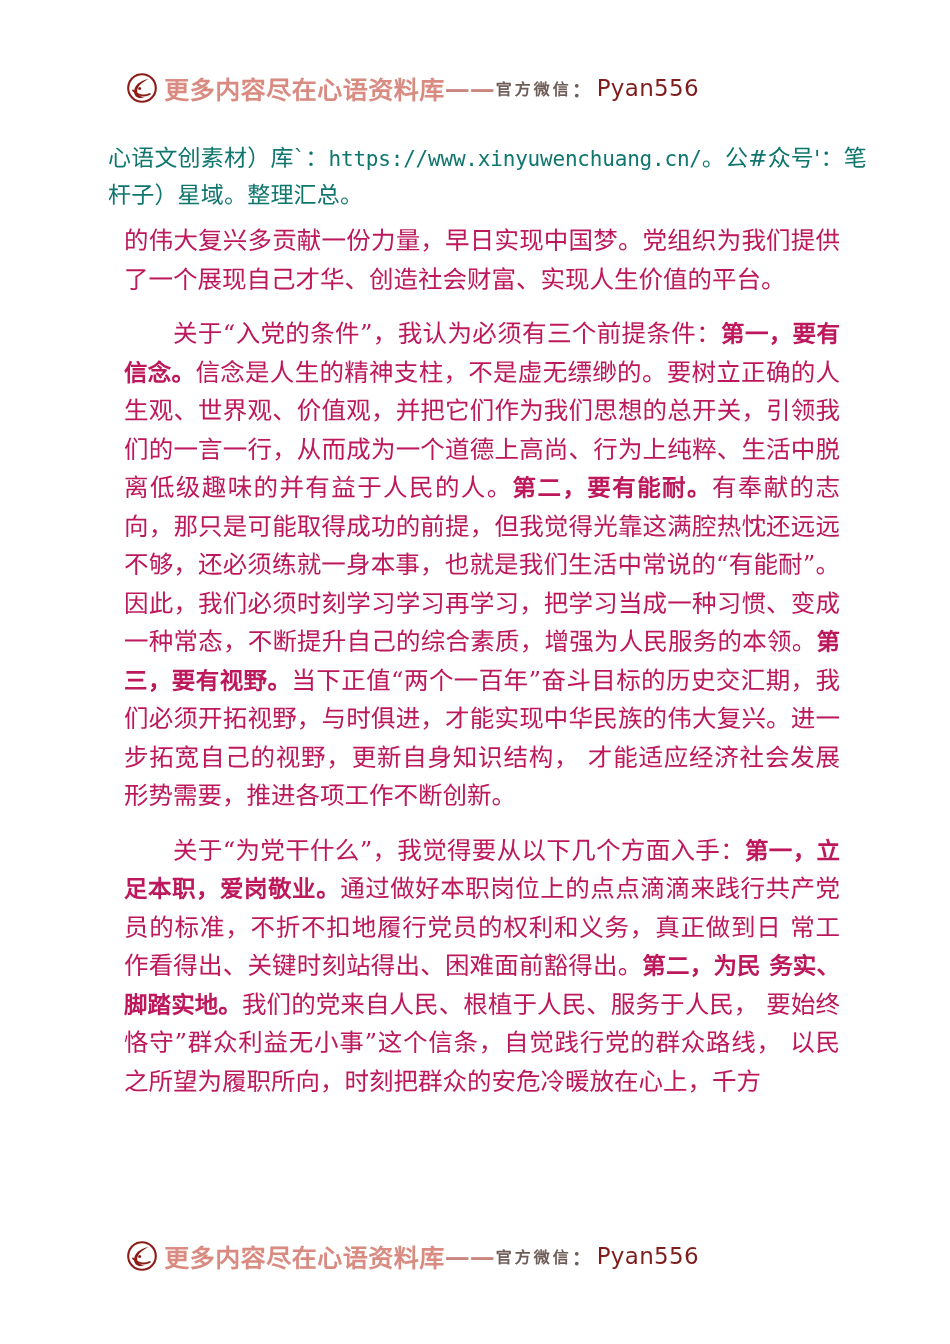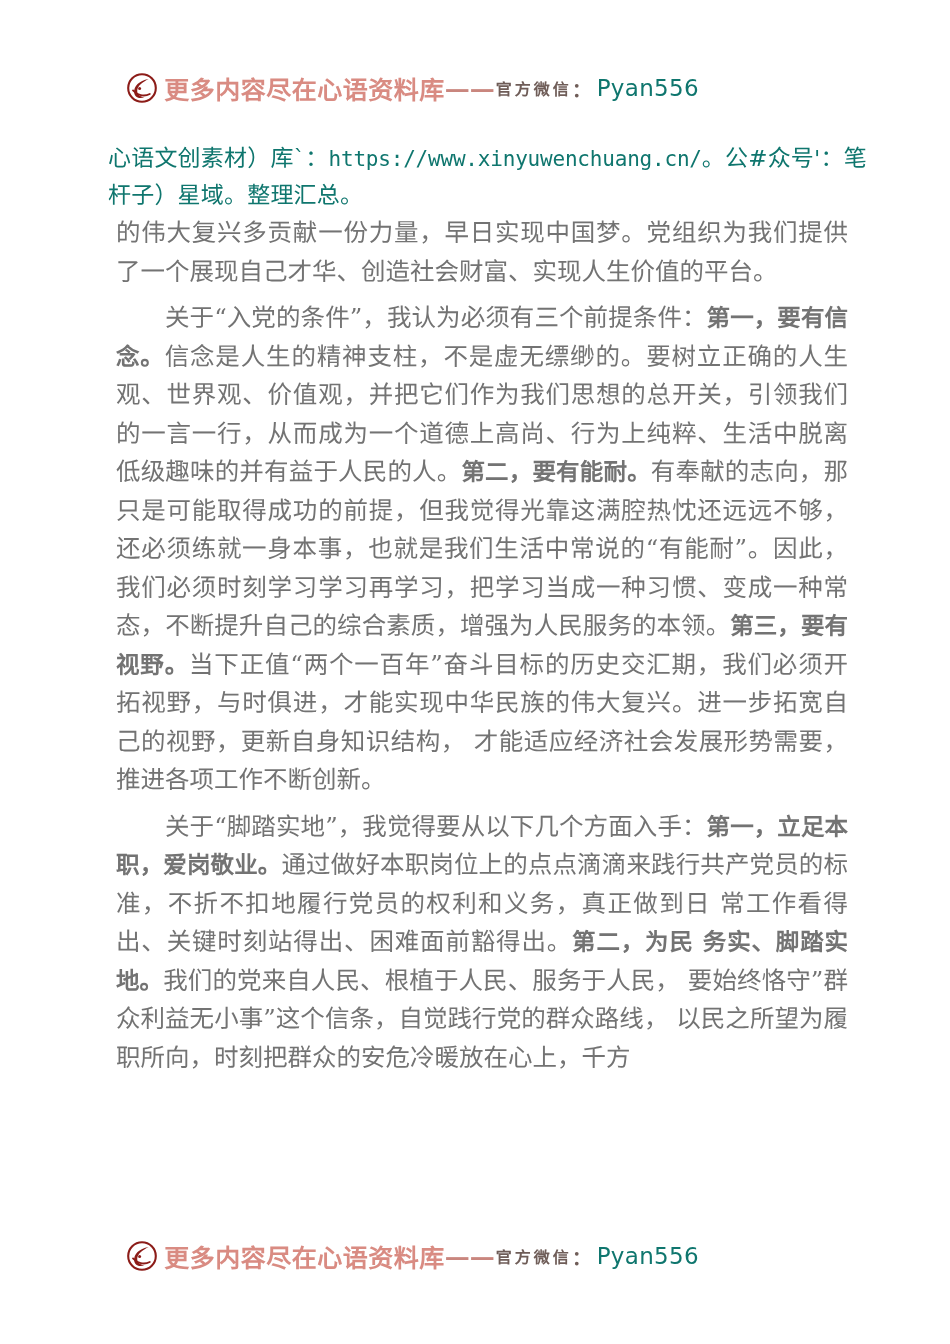--- a/index.html
+++ b/index.html
@@ -74,21 +74,21 @@
   .banner-colon {
     font-family: "DejaVu Serif", "Liberation Serif", serif;
     font-weight: bold;
     font-size: 20px;
     color: #6f5d58;
   }
 
   .banner-handle {
     font-family: "DejaVu Sans", "Liberation Sans", sans-serif;
     font-size: 23px;
-    color: #0f766e;
+    color: #7f1d1d;
     letter-spacing: 0.3px;
     margin-left: 5px;
   }
 
   
   .source-block {
     position: absolute;
     left: 108px;
     top: 140px;
     width: 760px;
@@ -110,24 +110,24 @@
     position: absolute;
     left: 108px;
     top: 206px;
     width: 748px;
   }
 
   .para {
     font-family: "DejaVu Serif", "Liberation Serif", serif;
     font-size: 24.5px;
     line-height: 38.5px;
-    color: #737373;
+    color: #be185d;
     text-align: justify;
     text-justify: inter-character;
-    margin: 8px;
+    margin: 16px;
     letter-spacing: 0px;
   }
 
   .para.indent {
     text-indent: 2em;
   }
 
   
   .kai {
     font-family: "DejaVu Serif", "Liberation Serif", serif;
@@ -158,21 +158,21 @@
     <span class="banner-handle">Pyan556</span>
   </div>
 
   <div class="source-block">
     <span>心语文创素材）库`：</span><span class="url">https://www.xinyuwenchuang.cn/</span><span>。公#众号'：笔杆子）星域。整理汇总。</span>
   </div>
 
   <div class="body-block">
     <p class="para"><span>的伟大复兴多贡献一份力量，早日实现中国梦。党组织为我们提供了一个展现自己才华、创造社会财富、实现人生价值的平台。</span></p>
     <p class="para indent"><span>关于“入党的条件”，我认为必须有三个前提条件：</span><span class="kai">第一，要有信念。</span><span>信念是人生的精神支柱，不是虚无缥缈的。要树立正确的人生观、世界观、价值观，并把它们作为我们思想的总开关，引领我们的一言一行，从而成为一个道德上高尚、行为上纯粹、生活中脱离低级趣味的并有益于人民的人。</span><span class="kai">第二，要有能耐。</span><span>有奉献的志向，那只是可能取得成功的前提，但我觉得光靠这满腔热忱还远远不够，还必须练就一身本事，也就是我们生活中常说的“有能耐”。因此，我们必须时刻学习学习再学习，把学习当成一种习惯、变成一种常态，不断提升自己的综合素质，增强为人民服务的本领。</span><span class="kai">第三，要有视野。</span><span>当下正值“两个一百年”奋斗目标的历史交汇期，我们必须开拓视野，与时俱进，才能实现中华民族的伟大复兴。进一步拓宽自己的视野，更新自身知识结构， 才能适应经济社会发展形势需要，推进各项工作不断创新。</span></p>
-    <p class="para indent"><span>关于“脚踏实地”，我觉得要从以下几个方面入手：</span><span class="kai">第一，立足本职，爱岗敬业。</span><span>通过做好本职岗位上的点点滴滴来践行共产党员的标准，不折不扣地履行党员的权利和义务，真正做到日 常工作看得出、关键时刻站得出、困难面前豁得出。</span><span class="kai">第二，为民 务实、脚踏实地。</span><span>我们的党来自人民、根植于人民、服务于人民， 要始终恪守”群众利益无小事”这个信条，自觉践行党的群众路线， 以民之所望为履职所向，时刻把群众的安危冷暖放在心上，千方</span></p>
+    <p class="para indent"><span>关于“为党干什么”，我觉得要从以下几个方面入手：</span><span class="kai">第一，立足本职，爱岗敬业。</span><span>通过做好本职岗位上的点点滴滴来践行共产党员的标准，不折不扣地履行党员的权利和义务，真正做到日 常工作看得出、关键时刻站得出、困难面前豁得出。</span><span class="kai">第二，为民 务实、脚踏实地。</span><span>我们的党来自人民、根植于人民、服务于人民， 要始终恪守”群众利益无小事”这个信条，自觉践行党的群众路线， 以民之所望为履职所向，时刻把群众的安危冷暖放在心上，千方</span></p>
   </div>
 
   <div class="banner banner-bottom">
     <span class="banner-logo">
       <svg viewBox="0 0 100 100" width="30" height="30" aria-hidden="true">
         <circle cx="50" cy="50" r="46" fill="none" stroke="#8c1c18" stroke-width="7"></circle>
         <path d="M72 20 C40 26 22 44 24 66 C26 82 44 88 58 80 C44 80 34 72 34 60 C34 44 50 32 72 20 Z" fill="#8c1c18"></path>
         <path d="M20 58 C34 74 56 80 76 70" fill="none" stroke="#8c1c18" stroke-width="6" stroke-linecap="round"></path>
         <path d="M40 44 L64 26 L70 34 L46 52 Z" fill="#ffffff"></path>
         <circle cx="42" cy="52" r="5" fill="#8c1c18"></circle>

